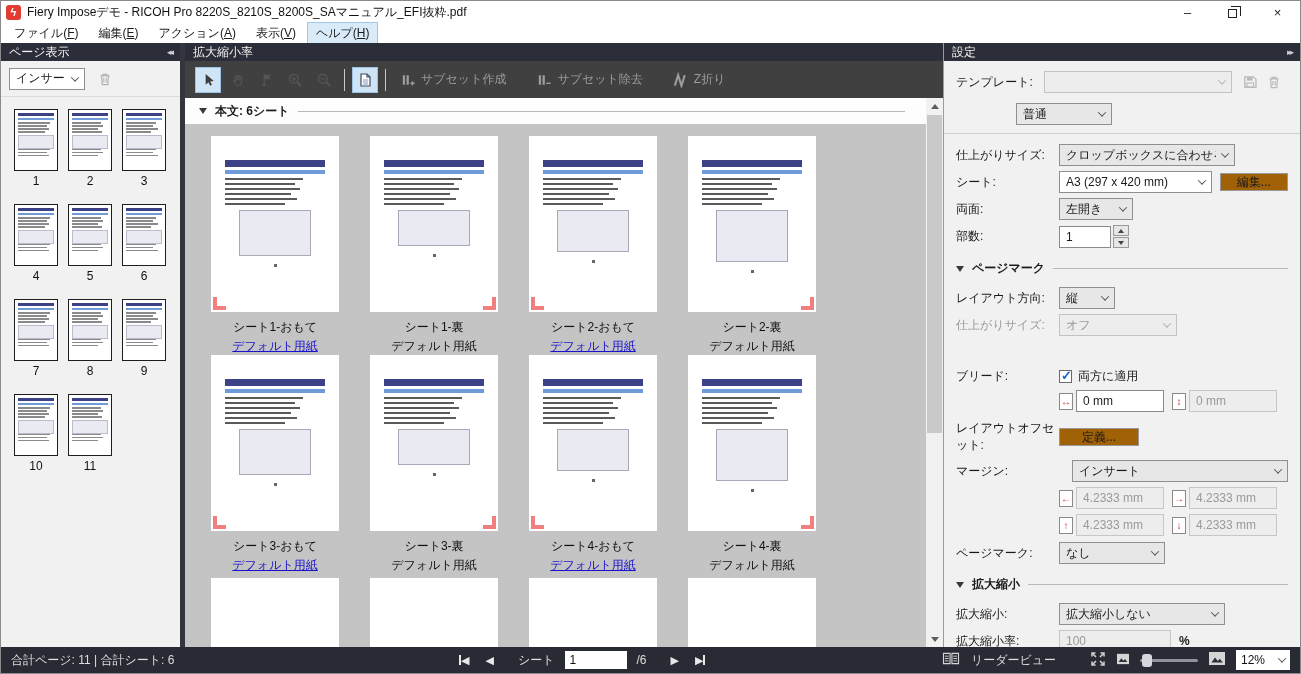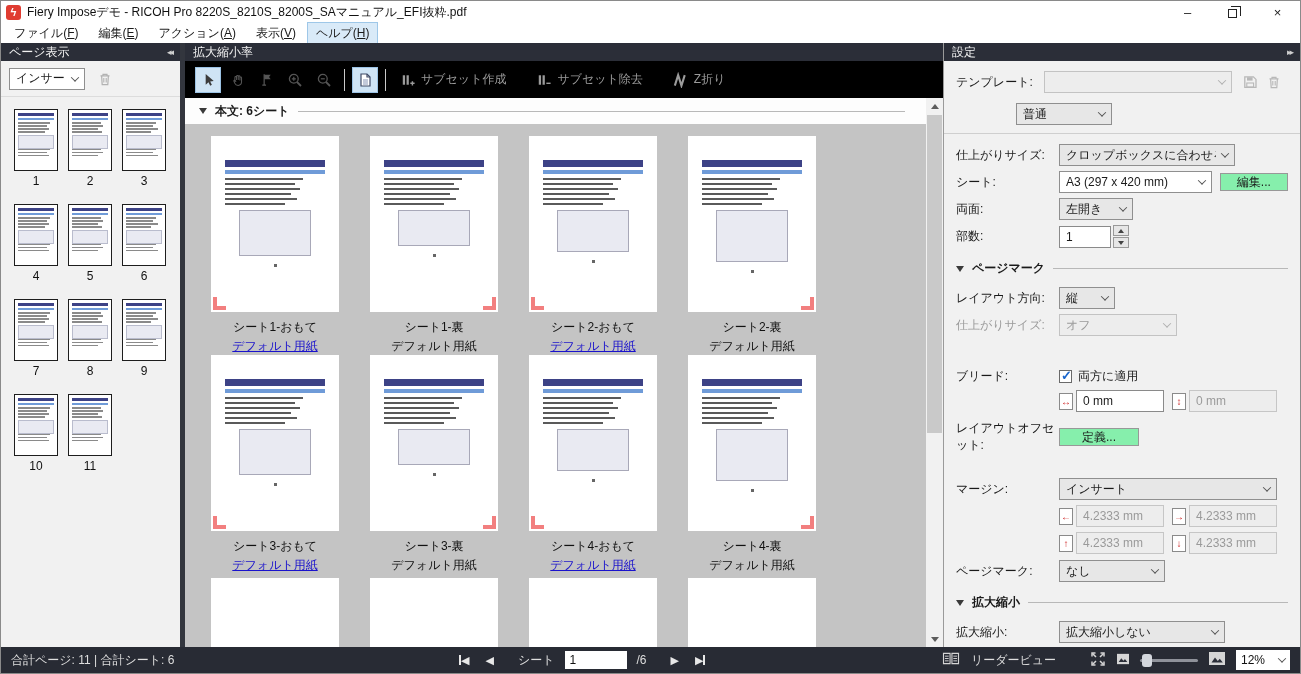--- a/index.html
+++ b/index.html
@@ -41,21 +41,21 @@
   .t-head { height:3px; background:#3d4286; margin-bottom:2px; }
   .t-sub { height:2px; background:#6f9bd8; margin-bottom:2px; }
   .t-line { height:1.5px; background:#8a8a8a; margin-bottom:1.5px; }
   .t-block { height:14px; background:#e9eaf2; border:1px solid #b9bccd; margin-top:2px; }
   .pthumb-num { text-align:center; margin-top:3px; color:#111; }
 
   .v-divider { width:5px; flex:none; background:#33363e; }
 
   
   .center-panel { flex:1; display:flex; flex-direction:column; min-width:0; background:#fff; position:relative; }
-  .center-toolbar { height:37px; display:flex; align-items:center; gap:3px; padding:0 10px; background:#000000; flex:none; }
+  .center-toolbar { height:37px; display:flex; align-items:center; gap:3px; padding:0 10px; background:#404040; flex:none; }
   .tool-btn { width:26px; height:26px; display:flex; align-items:center; justify-content:center; border:1px solid transparent; }
   .tool-btn.selected { background:#cfe4f5; border:1px solid #9cc3e5; }
   .tool-sep { width:1px; height:22px; background:#c9c9c9; margin:0 4px; }
   .tool-label-btn { display:flex; align-items:center; gap:5px; color:#9b9b9b; padding:0 6px; }
   .section-row { height:26px; display:flex; align-items:center; gap:8px; padding:0 14px 0 14px; background:#fdfdfd; flex:none; font-weight:bold; }
   .tri-down { width:0; height:0; border-left:4.5px solid transparent; border-right:4.5px solid transparent; border-top:6px solid #3a3a3a; }
   .section-line { flex:1; height:1px; background:#b8b8b8; margin-right:24px; }
 
   .canvas { flex:1; background:#c4c4c4; position:relative; overflow:hidden; }
   .sheet-grid { position:absolute; left:26px; top:12px; display:grid; grid-template-columns:repeat(4,128px); column-gap:31px; }
@@ -79,21 +79,21 @@
   .tri-up-s { width:0;height:0;border-left:4px solid transparent;border-right:4px solid transparent;border-bottom:5px solid #5c5c5c; }
   .tri-dn-s { width:0;height:0;border-left:4px solid transparent;border-right:4px solid transparent;border-top:5px solid #5c5c5c; }
   .vs-thumb { position:absolute; left:1px; right:1px; top:17px; height:318px; background:#c9c9c9; }
 
   
   .right-panel { width:357px; flex:none; background:#f1f1f1; display:flex; flex-direction:column; border-left:1px solid #9a9a9a; }
   .rp-body { padding:10px 12px 0 12px; }
   .frow { display:flex; align-items:center; margin-bottom:5px; }
   .flabel { width:103px; flex:none; }
   .flabel.disabled { color:#9a9a9a; }
-  .btn { height:16px; background:#86efac; border:1px solid #989898; padding:8px 10px; display:flex; align-items:center; justify-content:center; }
+  .btn { height:16px; background:#a16207; border:1px solid #989898; padding:8px 10px; display:flex; align-items:center; justify-content:center; }
   .rp-hr { border-top:1px solid #cfcfcf; margin:8px -12px 10px; }
   .sec-head { display:flex; align-items:center; gap:8px; font-weight:bold; margin:12px 0 10px; }
   .sec-line { flex:1; height:1px; background:#b8b8b8; }
   .icon16 { width:16px; height:16px; flex:none; display:flex; align-items:center; justify-content:center; }
   .pg-icon { width:14px; height:17px; background:#fff; border:1px solid #8a8a8a; color:#cc2020; font-size:10px; line-height:15px; text-align:center; flex:none; margin-right:3px; }
   .tbox { height:22px; border:1px solid #8a8a8a; background:#fff; display:flex; align-items:center; padding:0 6px; }
   .tbox.disabled { background:#ededed; border-color:#c6c6c6; color:#9a9a9a; }
   .checkbox { width:13px; height:13px; background:#fff; border:1px solid #6a6a6a; position:relative; margin-right:6px; flex:none; }
   .checkbox .chk { position:absolute; left:1px; top:-3px; color:#1a66cc; font-size:13px; font-weight:bold; }
   .spin-col { display:flex; flex-direction:column; margin-left:2px; }
@@ -685,21 +685,21 @@
           <div class="tbox" style="width:88px;">0 mm</div>
           <span class="pg-icon" style="margin-left:8px;">↕</span>
           <div class="tbox disabled" style="width:88px;">0 mm</div>
         </div>
 
         <div class="frow" style="margin-top:8px;">
           <span class="flabel">レイアウトオフセット:</span>
           <div class="btn" style="width:80px;">定義...</div>
         </div>
 
-        <div class="frow" style="margin-top:24px;">
+        <div class="frow" style="margin-top:6px;gap:13px;">
           <span class="flabel">マージン:</span>
           <div class="combo" style="width:218px;">
             <span class="ctext">インサート</span>
               <span class="chev"></span>
           </div>
         </div>
 
         <div class="frow">
           <span class="flabel"></span>
           <span class="pg-icon">←</span>

